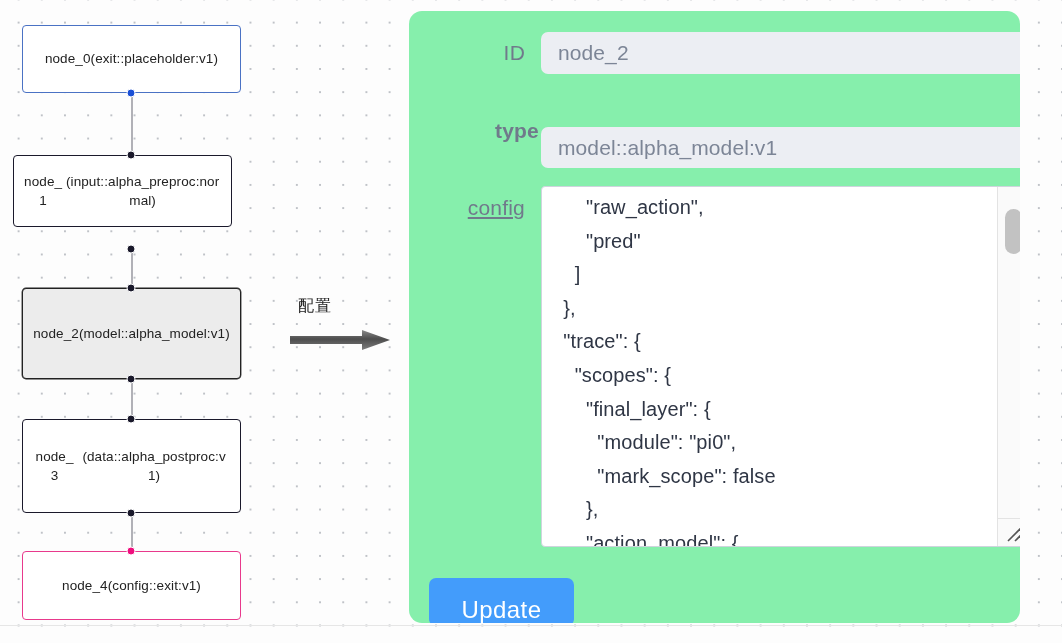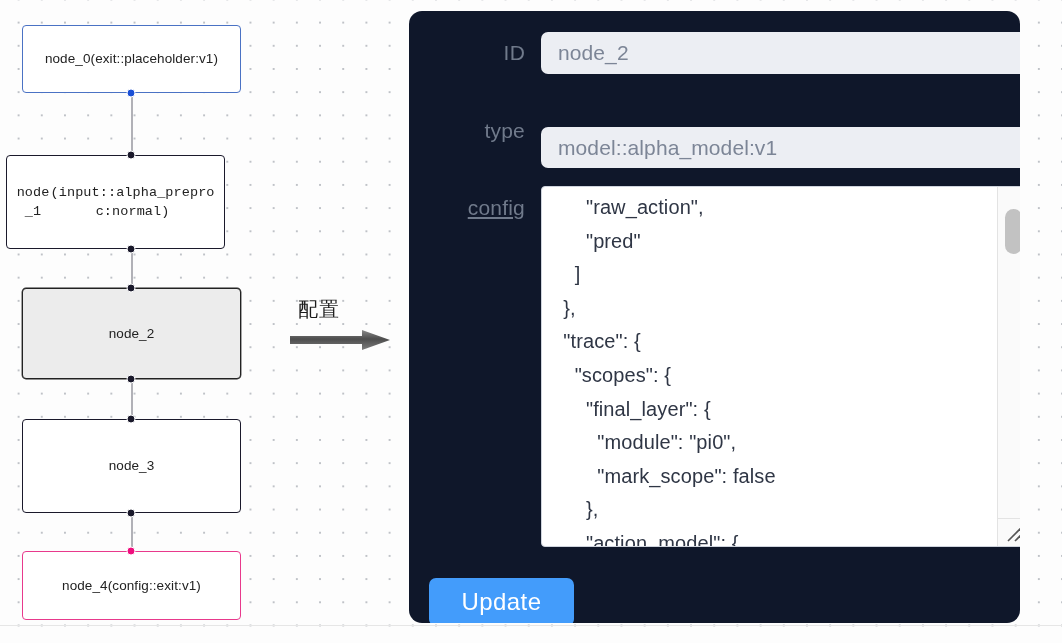--- a/index.html
+++ b/index.html
@@ -82,21 +82,21 @@
     position: absolute;
     left: 290px;
     top: 296px;
     width: 105px;
     height: 62px;
   }
   #annotation .anno-text {
     position: absolute;
     left: 8px;
     top: 0px;
-    font-size: 20px;
+    font-size: 16px;
     color: #1c1c1c;
     font-family: "DejaVu Sans", sans-serif;
     letter-spacing: 1px;
     white-space: nowrap;
   }
   #annotation .anno-arrow {
     position: absolute;
     left: 0px;
     top: 34px;
     width: 100px;
@@ -104,21 +104,21 @@
   }
 
   
   #config-panel {
     position: absolute;
     left: 409px;
     top: 11px;
     width: 611px;
     height: 612px;
     box-sizing: border-box;
-    background: #0f172a;
+    background: #86efac;
     border-radius: 13px;
     overflow: hidden;
   }
   .field-label {
     position: absolute;
     right: 0;
     font-size: 21px;
     color: #707a8b;
     font-family: "Liberation Sans", sans-serif;
     letter-spacing: 0.2px;
@@ -135,21 +135,21 @@
     color: #7c8596;
     padding: 0 17px;
     font-family: "Liberation Sans", sans-serif;
     outline: none;
     letter-spacing: 0.1px;
   }
   #input-id   { left: 132px; top: 21px;  width: 489px; height: 42px; }
   #input-type { left: 132px; top: 116px;  width: 489px; height: 41px; }
 
   #label-id     { left: 40px; top: 30px;  width: 76px; }
-  #label-type   { left: 40px; top: 108px; width: 76px; }
+  #label-type   { left: 54px; top: 108px; width: 76px; font-weight: bold; }
   #label-config { left: 10px; top: 185px; width: 106px; text-decoration: underline; }
 
   
   #config-wrap {
     position: absolute;
     left: 132px;
     top: 175px;
     width: 489px;
     height: 361px;
     box-sizing: border-box;
@@ -219,21 +219,21 @@
     background: #439cfb;
     color: #ffffff;
     border: none;
     border-radius: 7px;
     font-size: 24px;
     font-family: "Liberation Sans", sans-serif;
     letter-spacing: 0.4px;
     cursor: pointer;
     text-align: center;
     line-height: 48px;
-    padding: 0;
+    padding: 8px;
   }
   
   #page-bottom-rule {
     position: absolute;
     left: 0;
     top: 625px;
     width: 1062px;
     height: 1px;
     background: #e6e6e6;
   }
@@ -247,35 +247,37 @@
   <div class="edge" style="left:131px; top:249px; height:40px;"></div>
   <div class="edge" style="left:131px; top:379px; height:41px;"></div>
   <div class="edge" style="left:131px; top:513px; height:39px;"></div>
 
   <div class="node is-input" style="left:22px; top:25px; width:219px; height:68px;">
     <span class="node-label">node_0</span>
     <span class="node-label">(exit::placeholder:v1)</span>
   </div>
   <div class="handle blue" style="left:131px; top:93px;"></div>
 
-  <div class="node" style="left:6px; top:155px; width:219px; height:94px;font-family:Liberation Mono, monospace;">
+  <div class="node" style="left:13px; top:155px; width:219px; height:72px;">
     <span class="node-label">node_1</span>
     <span class="node-label">(input::alpha_preproc:normal)</span>
   </div>
   <div class="handle" style="left:131px; top:155px;"></div>
   <div class="handle" style="left:131px; top:249px;"></div>
 
   <div class="node is-selected" style="left:22px; top:288px; width:219px; height:91px;">
     <span class="node-label">node_2</span>
+    <span class="node-label">(model::alpha_model:v1)</span>
   </div>
   <div class="handle" style="left:131px; top:288px;"></div>
   <div class="handle" style="left:131px; top:379px;"></div>
 
   <div class="node" style="left:22px; top:419px; width:219px; height:94px;text-align:center;">
     <span class="node-label">node_3</span>
+    <span class="node-label">(data::alpha_postproc:v1)</span>
   </div>
   <div class="handle" style="left:131px; top:419px;"></div>
   <div class="handle" style="left:131px; top:513px;"></div>
 
   <div class="node is-output" style="left:22px; top:551px; width:219px; height:69px;">
     <span class="node-label">node_4</span>
     <span class="node-label">(config::exit:v1)</span>
   </div>
   <div class="handle pink" style="left:131px; top:551px;"></div>
 

